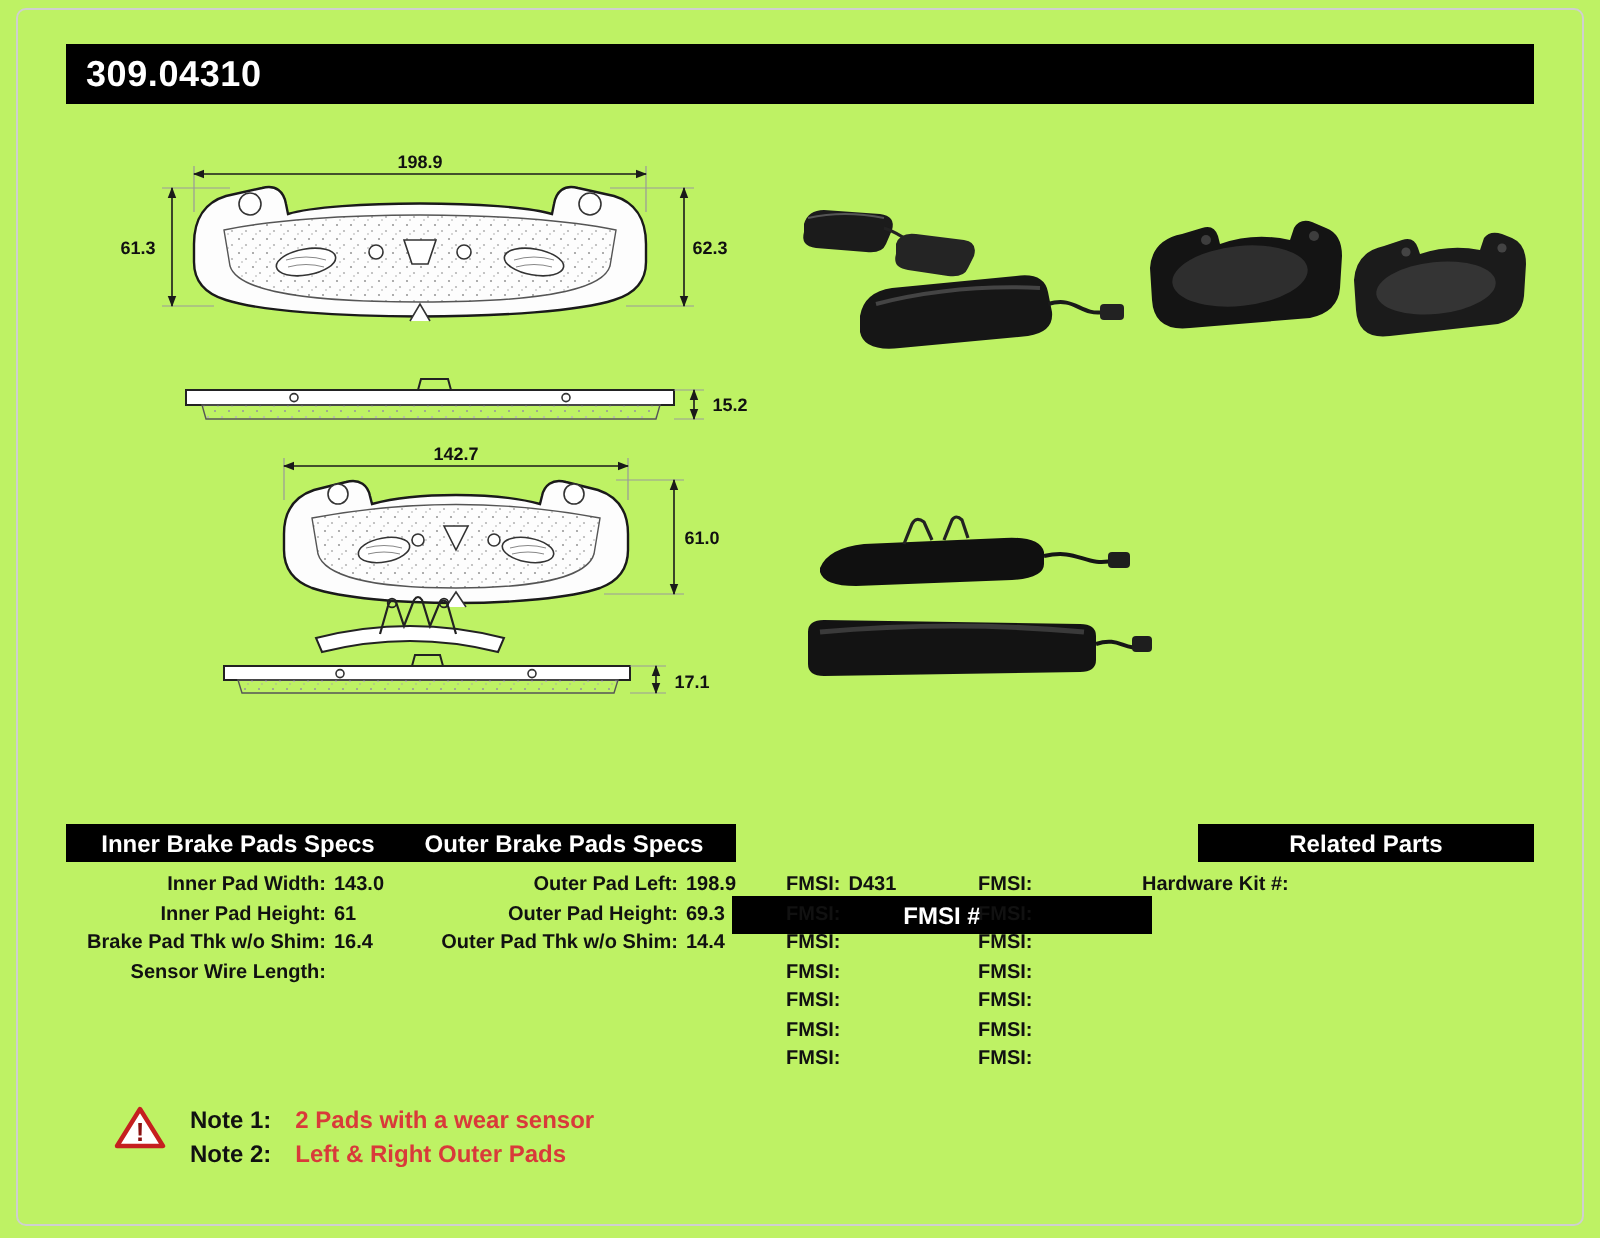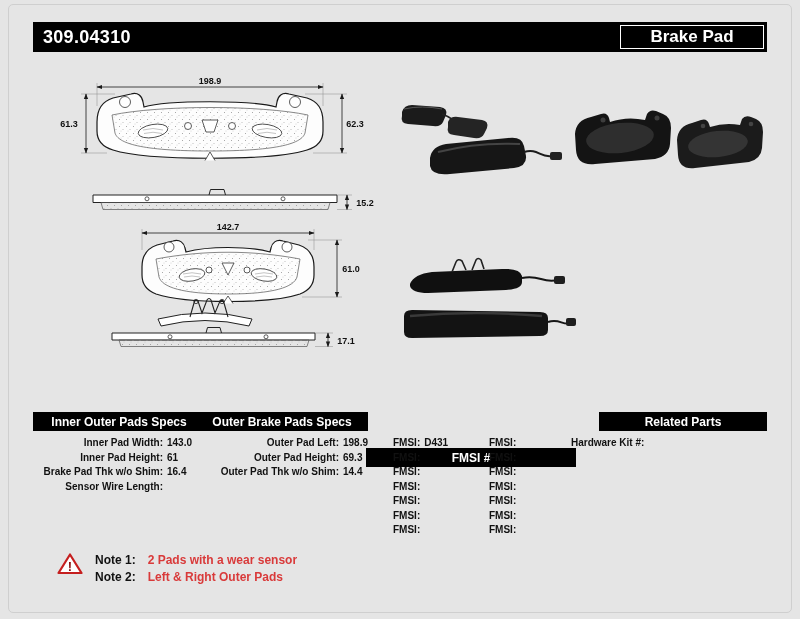--- a/index.html
+++ b/index.html
@@ -1,18 +1,18 @@
 <!DOCTYPE html>
 <html style="--bar-black: #000000; --note-red: #d93a3a; --warning-red: #c51f1f;"><head>
 <meta charset="utf-8">
 <style>
   * { margin:0; padding:0; box-sizing:border-box; }
   html,body { width:800px; height:619px; background:#fff; overflow:hidden;
               font-family:"Liberation Sans", sans-serif; }
-  .page { position:absolute; left:0; top:0; width:800px; height:619px; background:#e5e5e5; }
+  .page { position:absolute; left:0; top:0; width:800px; height:619px; background:#bef264; }
   .page-border { position:absolute; left:8px; top:4px; right:8px; bottom:6px;
                  border:1px solid #cfcfcf; border-radius:5px; }
 
   
   .header-bar { position:absolute; left:33px; top:22px; width:734px; height:30px;
                 background:var(--bar-black,#000); color:#fff; }
   .part-number { position:absolute; left:10px; top:0; line-height:30px;
                  font-size:18px; font-weight:bold; letter-spacing:.3px; }
   .title-box { position:absolute; right:3px; top:3px; bottom:3px; width:144px;
                border:1px solid #fff; display:flex; align-items:center; justify-content:center;
@@ -61,21 +61,20 @@
   .note-text{ color:var(--note-red,#d93a3a); }
 </style>
 </head>
 <body>
 
 <div class="page">
   <div class="page-border"></div>
 
   <div class="header-bar">
     <div class="part-number">309.04310</div>
-    <div class="title-box">Brake Pad</div>
   </div>
 
   <svg class="d outer-front" viewBox="0 0 312 108">
     <defs>
       <marker id="ah" viewBox="0 0 10 10" refX="9" refY="5" markerWidth="7" markerHeight="7" orient="auto-start-reverse">
         <path d="M0,1.2 L10,5 L0,8.8 Z" fill="#1a1a1a"></path>
       </marker>
       <pattern id="stip" width="7" height="7" patternUnits="userSpaceOnUse">
         <circle cx="1.5" cy="1.5" r="0.55" fill="#9a9a9a"></circle>
         <circle cx="5" cy="4.5" r="0.55" fill="#b5b5b5"></circle>
@@ -184,21 +183,21 @@
     <path d="M18,30 Q22,20 40,18 L110,15 Q128,14 130,22 L130,28 Q130,35 114,36 L36,39 Q20,39 18,32 Z" fill="#101010"></path>
     <path d="M60,18 L64,8 Q66,4 70,7 L74,16 M80,16 L84,6 Q86,3 89,6 L92,15" stroke="#222" stroke-width="1.6" fill="none"></path>
     <path d="M130,24 C148,20 150,30 166,26" stroke="#151515" stroke-width="2" fill="none"></path>
     <rect x="162" y="22" width="11" height="8" rx="2" fill="#1e1e1e"></rect>
     <path d="M12,62 Q12,56 20,56 L148,58 Q156,58 156,64 L156,76 Q156,82 148,82 L20,84 Q12,84 12,78 Z" fill="#131313"></path>
     <path d="M18,62 Q85,56 150,62" stroke="#3a3a3a" stroke-width="2.5" fill="none"></path>
     <path d="M156,68 C168,64 170,72 180,69" stroke="#161616" stroke-width="2" fill="none"></path>
     <rect x="174" y="64" width="10" height="8" rx="2" fill="#1e1e1e"></rect>
   </svg>
 
-  <div class="th th1">Inner Outer Pads Specs</div>
+  <div class="th th1">Inner Brake Pads Specs</div>
   <div class="th th2">Outer Brake Pads Specs</div>
   <div class="th th3">FMSI #</div>
   <div class="th th4">Related Parts</div>
 
   <div class="spec-col sc1">
     <div class="spec-row">
       <span class="spec-label">Inner Pad Width:</span>
       <span class="spec-value">143.0</span>
     </div>
     <div class="spec-row">

